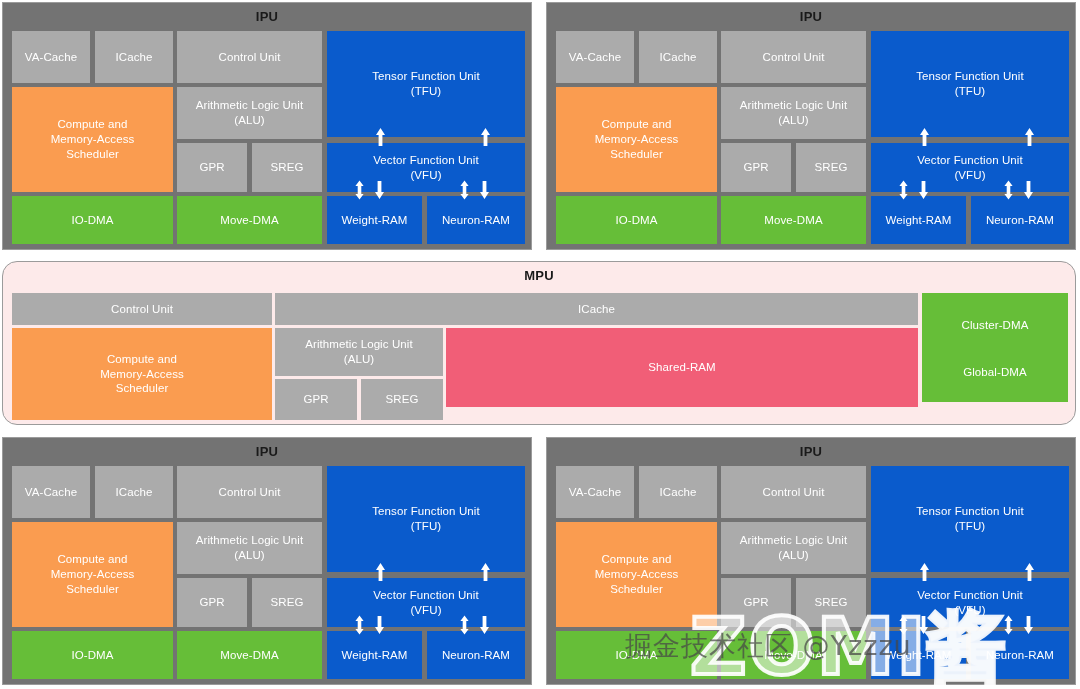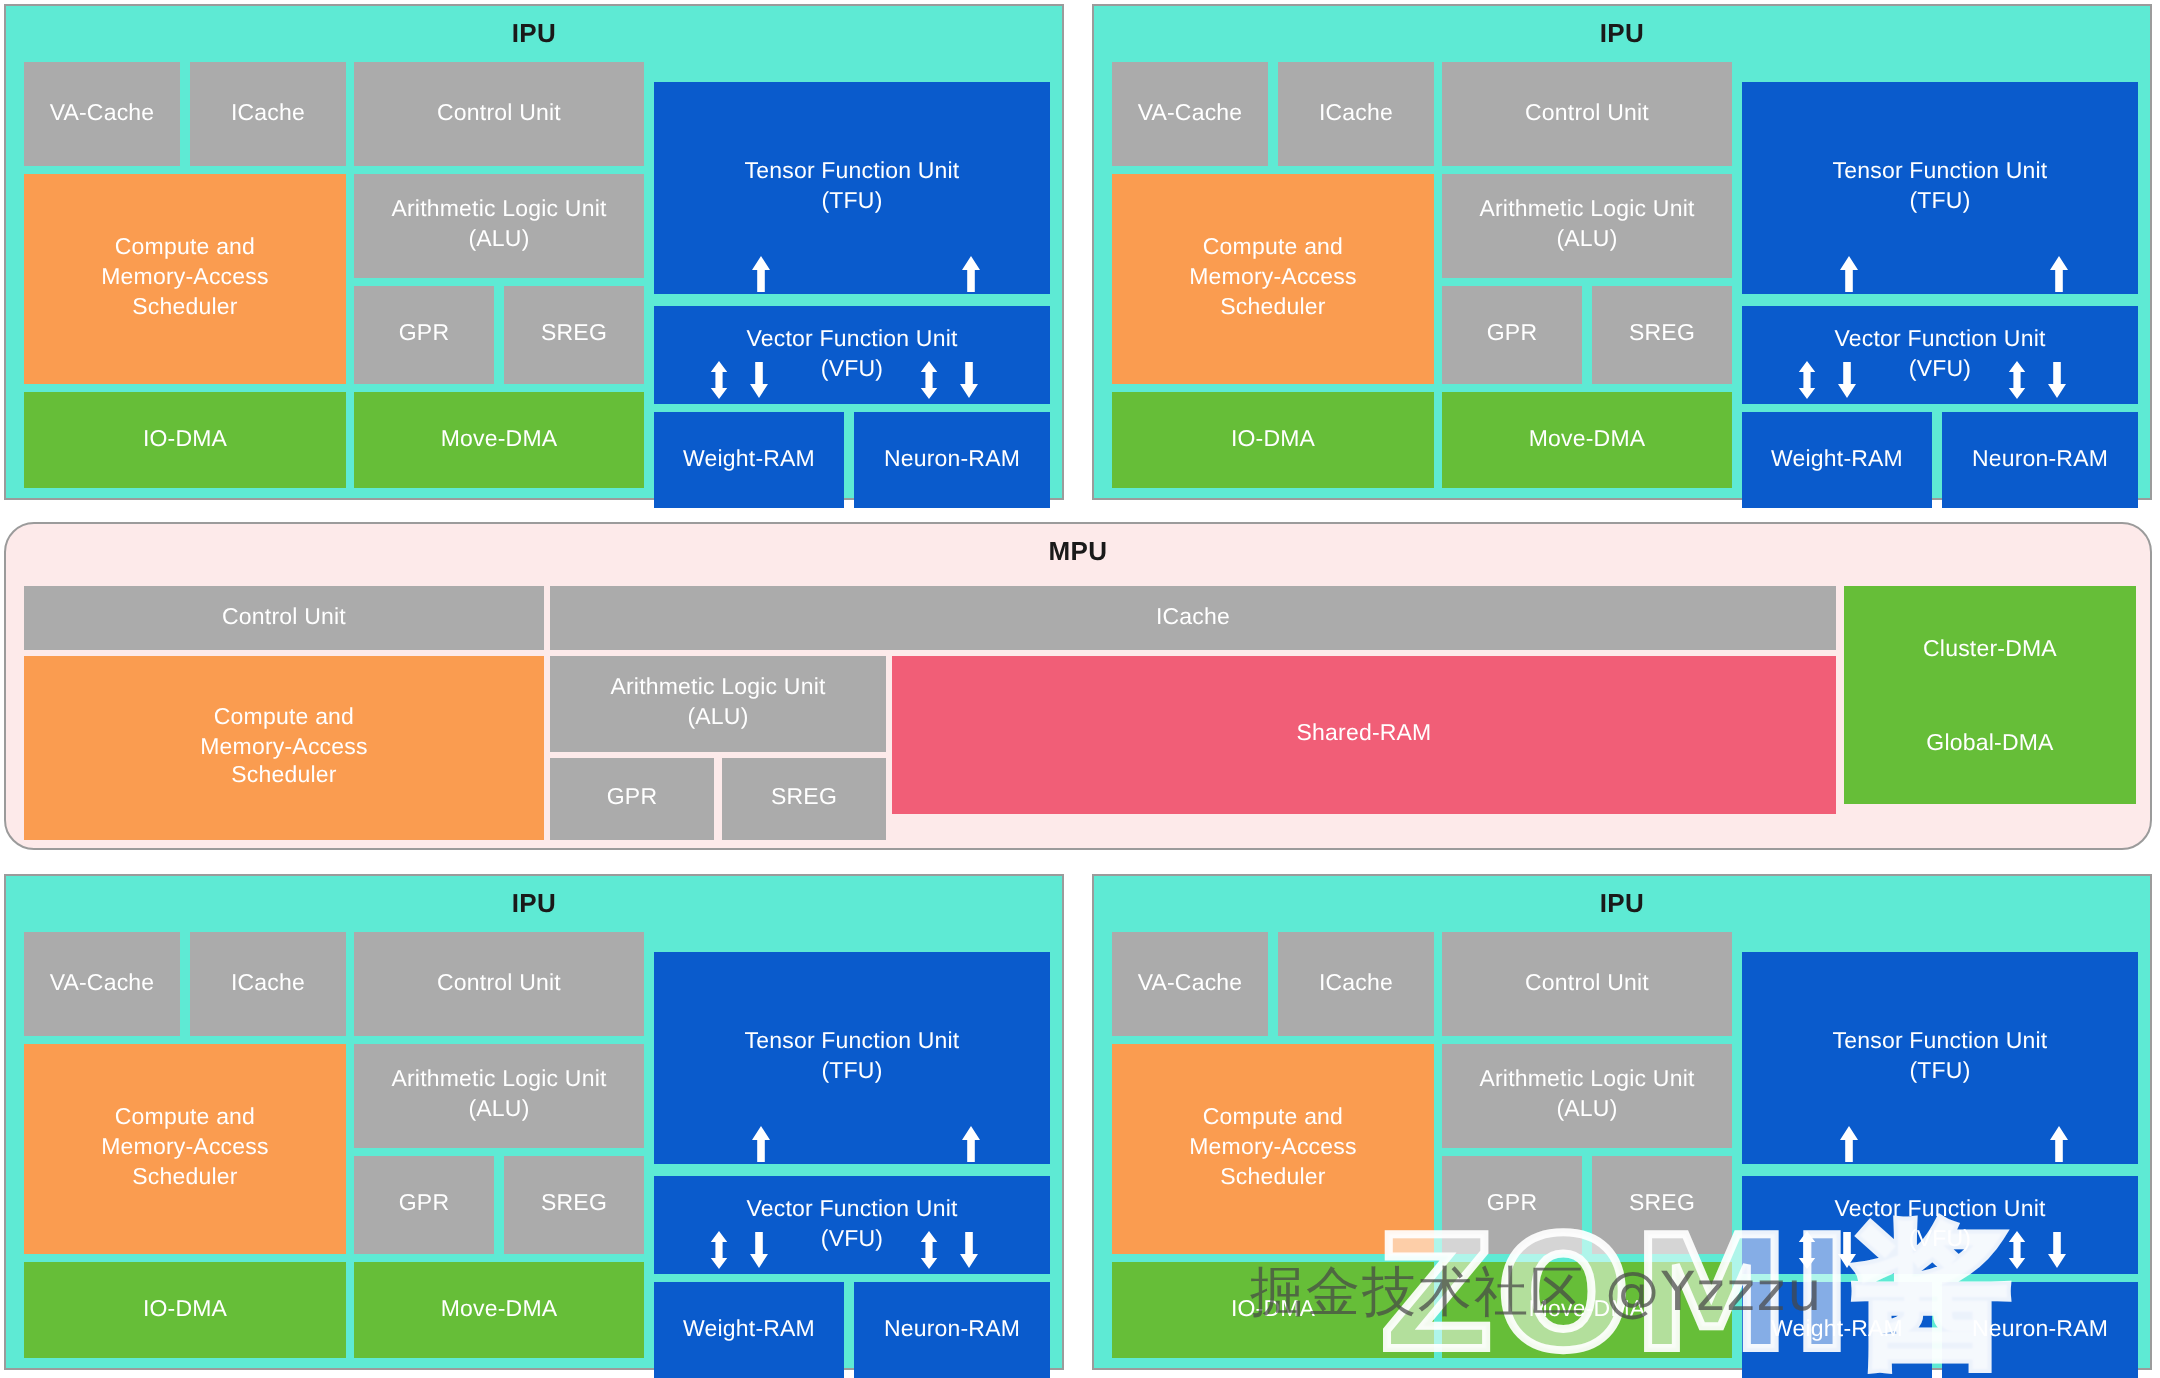--- a/index.html
+++ b/index.html
@@ -29,28 +29,28 @@
     color: #ffffff;
     font-size: 11.5px;
     line-height: 1.28;
     letter-spacing: .1px;
     white-space: pre-line;
     overflow: hidden;
   }
   .gray   { background: #ababab; }
   .orange { background: #fa9c50; }
   .green  { background: #66be38; }
-  .blue   { background: #0a5bcc; margin-top: 10px; }
+  .blue   { background: #0a5bcc; }
   .pink   { background: #f15e77; }
 
   
   .panel {
     position: absolute;
     border: 1px solid #9b9b9b;
-    background: #5eead4;
+    background: #737373;
   }
   .panel.mpu {
     background: #fdeaea;
     border-color: #9b9b9b;
     border-radius: 15px;
   }
   .panel-title {
     position: absolute;
     top: 0;
     left: 0;

